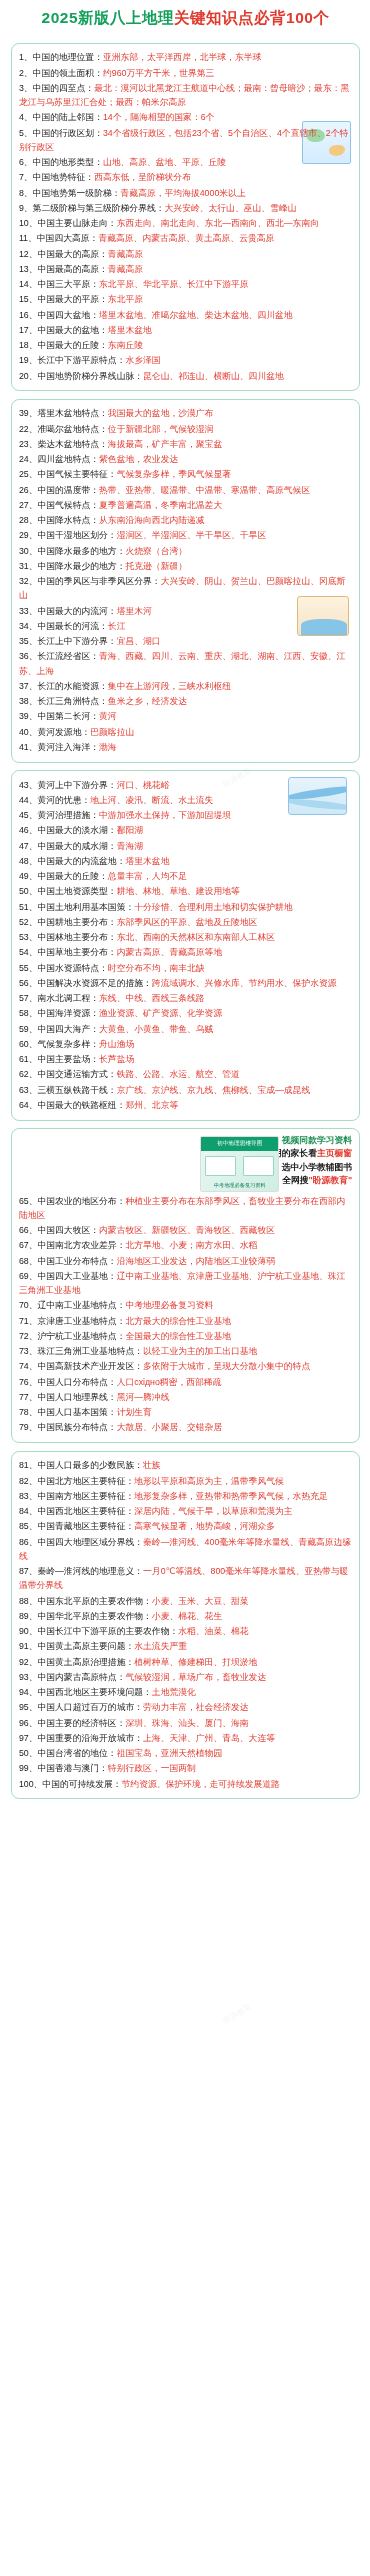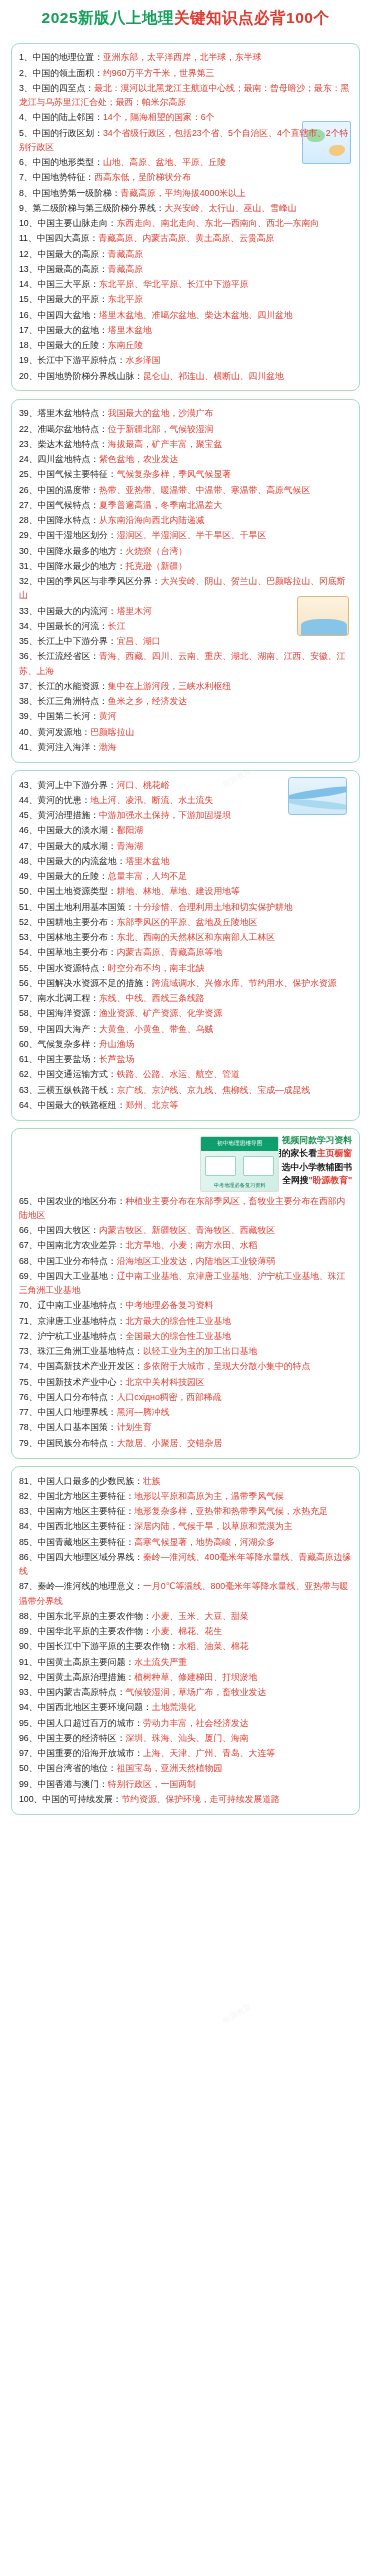--- a/index.html
+++ b/index.html
@@ -342,21 +342,20 @@
           <div class="row"><span class="num">65、</span><span class="q">中国农业的地区分布：</span><span class="a">种植业主要分布在东部季风区，畜牧业主要分布在西部内陆地区</span></div>
           <div class="row"><span class="num">66、</span><span class="q">中国四大牧区：</span><span class="a">内蒙古牧区、新疆牧区、青海牧区、西藏牧区</span></div>
           <div class="row"><span class="num">67、</span><span class="q">中国南北方农业差异：</span><span class="a">北方旱地、小麦；南方水田、水稻</span></div>
           <div class="row"><span class="num">68、</span><span class="q">中国工业分布特点：</span><span class="a">沿海地区工业发达，内陆地区工业较薄弱</span></div>
           <div class="row"><span class="num">69、</span><span class="q">中国四大工业基地：</span><span class="a">辽中南工业基地、京津唐工业基地、沪宁杭工业基地、珠江三角洲工业基地</span></div>
           <div class="row"><span class="num">70、</span><span class="q">辽中南工业基地特点：</span><span class="a">中考地理必备复习资料</span></div>
           <div class="row"><span class="num">71、</span><span class="q">京津唐工业基地特点：</span><span class="a">北方最大的综合性工业基地</span></div>
           <div class="row"><span class="num">72、</span><span class="q">沪宁杭工业基地特点：</span><span class="a">全国最大的综合性工业基地</span></div>
           <div class="row"><span class="num">73、</span><span class="q">珠江三角洲工业基地特点：</span><span class="a">以轻工业为主的加工出口基地</span></div>
           <div class="row"><span class="num">74、</span><span class="q">中国高新技术产业开发区：</span><span class="a">多依附于大城市，呈现大分散小集中的特点</span></div>
-          <div class="row"><span class="num">75、</span><span class="q">中国新技术产业中心：</span><span class="a">北京中关村科技园区</span></div>
           <div class="row"><span class="num">76、</span><span class="q">中国人口分布特点：</span><span class="a">人口східно稠密，西部稀疏</span></div>
           <div class="row"><span class="num">77、</span><span class="q">中国人口地理界线：</span><span class="a">黑河—腾冲线</span></div>
           <div class="row"><span class="num">78、</span><span class="q">中国人口基本国策：</span><span class="a">计划生育</span></div>
           <div class="row"><span class="num">79、</span><span class="q">中国民族分布特点：</span><span class="a">大散居、小聚居、交错杂居</span></div>
         </div>
       </div>
       <div class="card" id="card-5">
         <div class="card-inner">
           <div class="row"><span class="num">81、</span><span class="q">中国人口最多的少数民族：</span><span class="a">壮族</span></div>
           <div class="row"><span class="num">82、</span><span class="q">中国北方地区主要特征：</span><span class="a">地形以平原和高原为主，温带季风气候</span></div>

